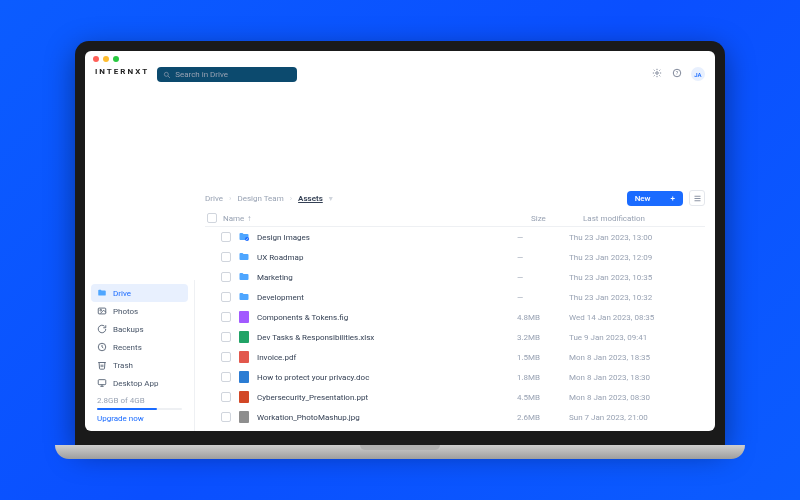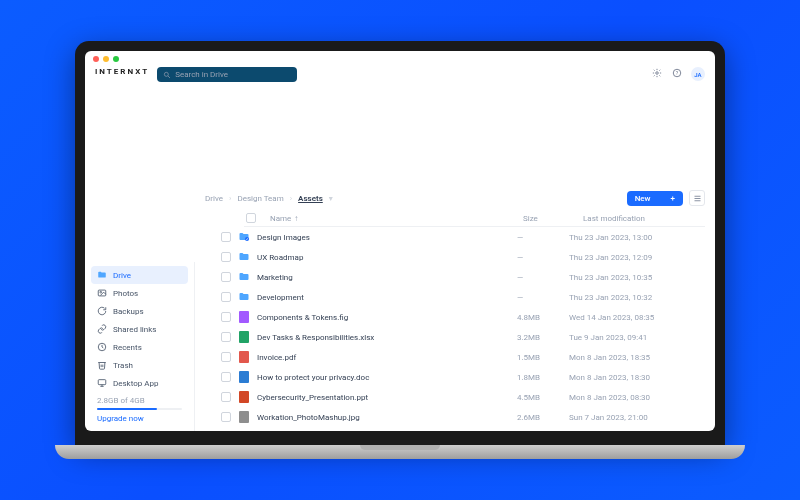--- a/index.html
+++ b/index.html
@@ -36,21 +36,21 @@
   .upgrade { color:#1a6bff; margin-top:4px; display:inline-block; }
 
   .content { flex:1; display:flex; flex-direction:column; padding:4px 10px 4px 10px; overflow:hidden; }
   .crumbrow { display:flex; align-items:center; gap:6px; padding:2px 0 4px 0; }
   .crumb { color:#98a2b3; }
   .crumb.cur { color:#344054; font-weight:600;text-decoration:underline; }
   .sep { color:#d0d5dd; }
   .newbtn { margin-left:auto; background:#1a6bff; color:#fff; border-radius:4px; padding:3px 8px; display:flex; align-items:center; gap:20px; font-weight:500; }
   .viewbtn { width:16px; height:16px; border:1px solid #e4e7ec; border-radius:3px; display:flex; align-items:center; justify-content:center; color:#667085; }
 
-  .thead { display:flex; align-items:center; color:#98a2b3; border-bottom:1px solid #eef0f3; padding:3px 2px; gap:14px;margin-left:39px; }
+  .thead { display:flex; align-items:center; color:#98a2b3; border-bottom:1px solid #eef0f3; padding:3px 2px; gap:6px; }
   .cb { width:10px; height:10px; border:1px solid #d0d5dd; border-radius:2px; flex-shrink:0; }
   .col-name { flex:1; display:flex; align-items:center; gap:3px; }
   .col-size { width:46px; text-align:left; }
   .col-mod  { width:120px; text-align:left; }
 
   .rows { flex:1; overflow:hidden; }
   .row { display:flex; align-items:center; padding:4px 16px; gap:6px; color:#475467; }
   .row .ficon { width:14px; height:12px; display:flex; align-items:center; justify-content:center; flex-shrink:0; }
   .row .nm { flex:1; color:#344054; white-space:nowrap; overflow:hidden; text-overflow:ellipsis; }
   .row .sz { width:46px; color:#98a2b3; }
@@ -112,27 +112,20 @@
                 <path d="M21 15l-5-5-8 8"></path>
               </svg>
             <span>Photos</span>
           </div>
           <div class="side-item">
             <svg viewBox="0 0 24 24" fill="none" stroke="currentColor" stroke-width="2">
                 <path d="M21 12a9 9 0 1 1-3-6.7"></path>
                 <polyline points="21 3 21 9 15 9"></polyline>
               </svg>
             <span>Backups</span>
-          </div>
-          <div class="side-item">
-            <svg viewBox="0 0 24 24" fill="none" stroke="currentColor" stroke-width="2">
-                <path d="M10 13a5 5 0 0 0 7 0l3-3a5 5 0 0 0-7-7l-1 1"></path>
-                <path d="M14 11a5 5 0 0 0-7 0l-3 3a5 5 0 0 0 7 7l1-1"></path>
-              </svg>
-            <span>Shared links</span>
           </div>
           <div class="side-item">
             <svg viewBox="0 0 24 24" fill="none" stroke="currentColor" stroke-width="2">
                 <circle cx="12" cy="12" r="9"></circle>
                 <polyline points="12 7 12 12 15 14"></polyline>
               </svg>
             <span>Recents</span>
           </div>
           <div class="side-item">
             <svg viewBox="0 0 24 24" fill="none" stroke="currentColor" stroke-width="2">

